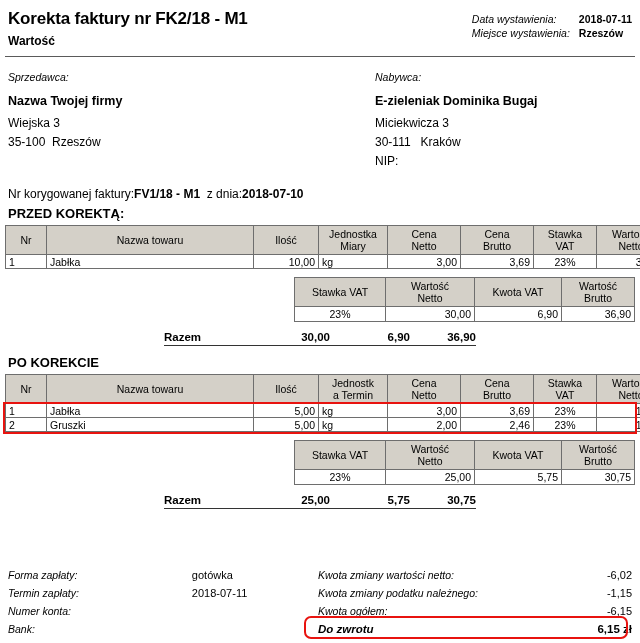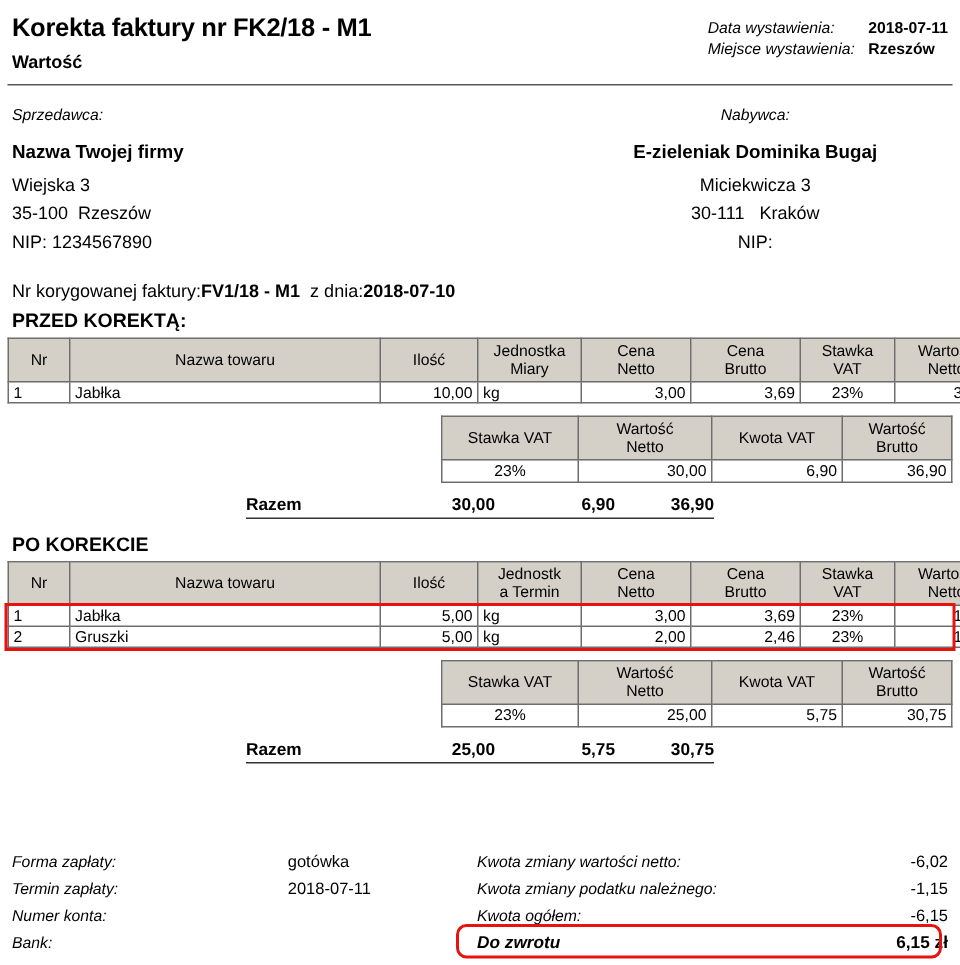--- a/index.html
+++ b/index.html
@@ -59,21 +59,21 @@
     border-top: 1.5px solid #5a5a5a;
     margin: 4px 5px 0 5px;
   }
 
   
   .parties {
     display: flex;
     padding: 13px 8px 0 8px;
   }
   .party { width: 50%; box-sizing: border-box; }
-  .party.right { padding-left: 55px; text-align: center; }
+  .party.right { padding-left: 55px; }
   .party-label {
     font-style: italic;
     font-size: 10.5px;
     line-height: 14px;
     margin-bottom: 9px;
   }
   .party-name {
     font-size: 12.5px;
     font-weight: bold;
     line-height: 17px;
@@ -249,21 +249,20 @@
     </div>
   </div>
   <div class="rule"></div>
 
   <div class="parties">
     <div class="party">
       <div class="party-label">Sprzedawca:</div>
       <div class="party-name">Nazwa Twojej firmy</div>
       <div class="party-line">Wiejska 3</div>
       <div class="party-line">35-100  Rzeszów</div>
-      <div class="party-line">NIP: 1234567890</div>
     </div>
     <div class="party right">
       <div class="party-label">Nabywca:</div>
       <div class="party-name">E-zieleniak Dominika Bugaj</div>
       <div class="party-line">Miciekwicza 3</div>
       <div class="party-line">30-111   Kraków</div>
       <div class="party-line">NIP:</div>
     </div>
   </div>
 

